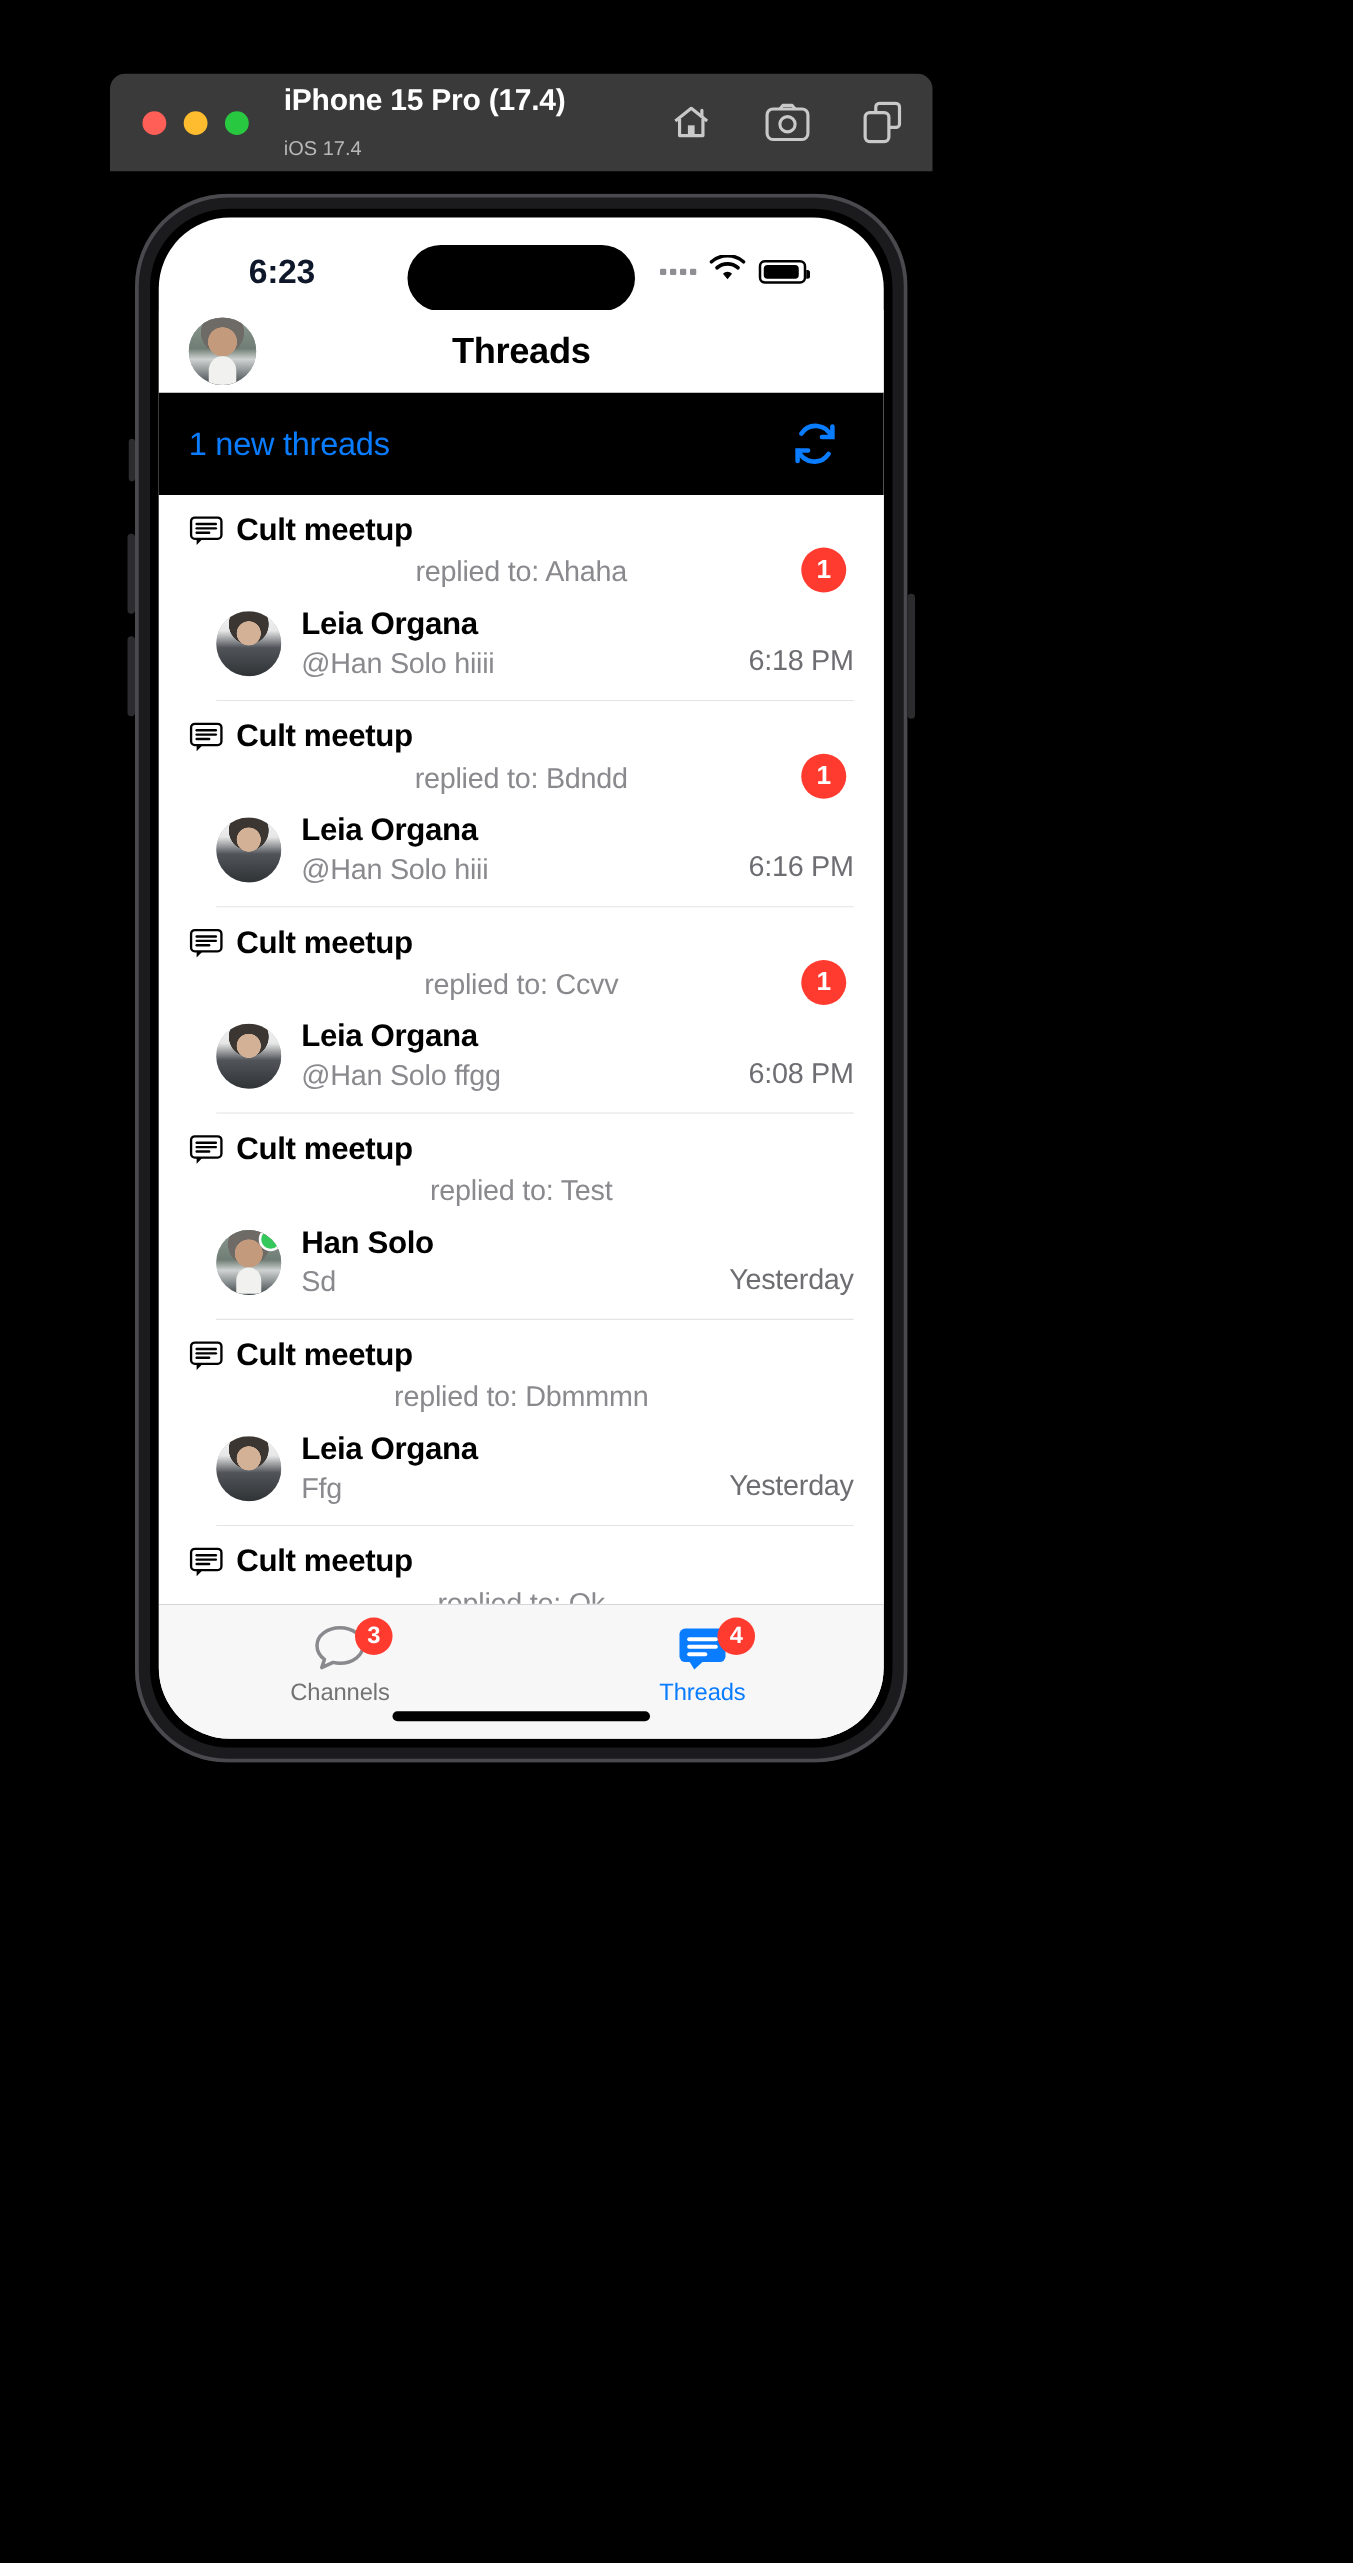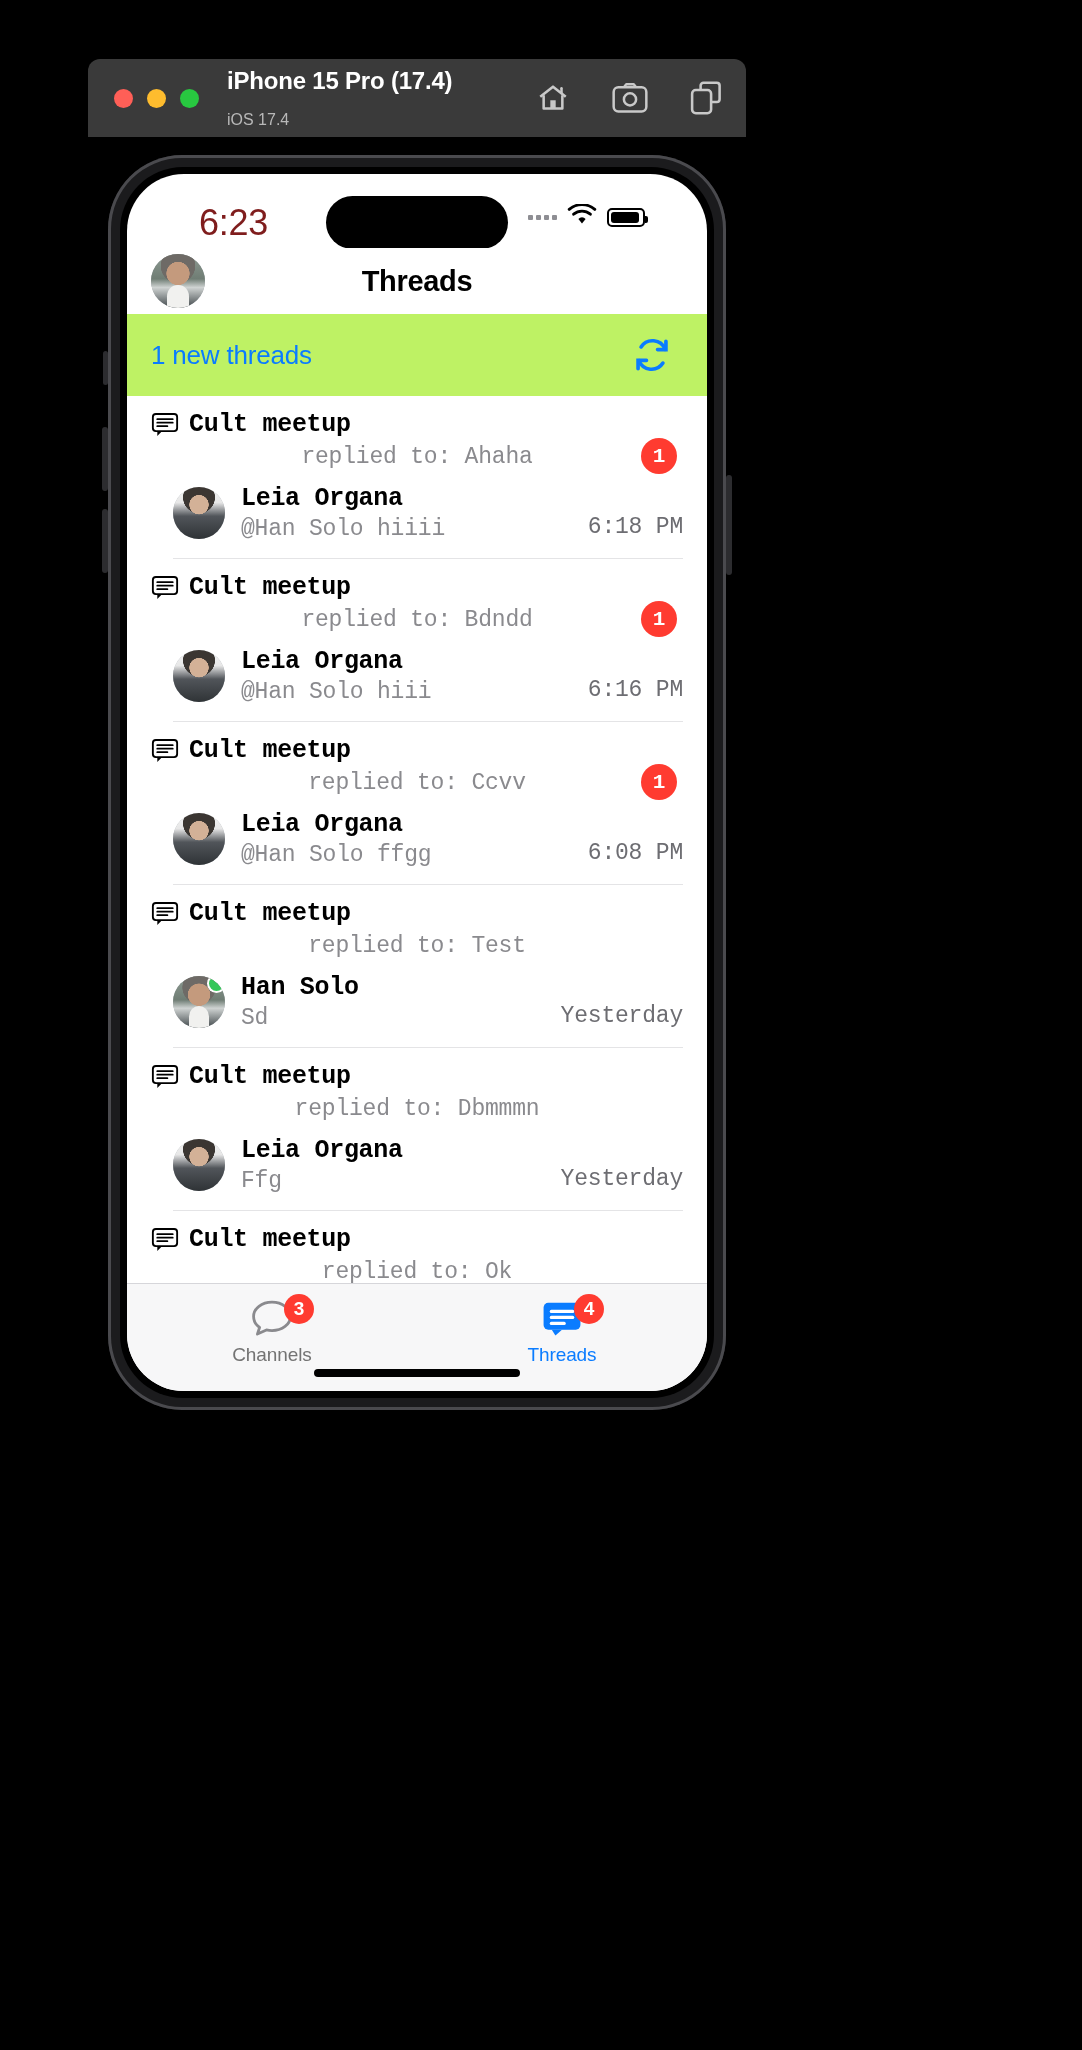--- a/index.html
+++ b/index.html
@@ -47,21 +47,21 @@
   
   .btn-side { position: absolute; background: #2c2c2f; border-radius: 3px; }
 
   
   .statusbar {
     height: 74px; flex: 0 0 74px; position: relative;
     display: flex; align-items: center;
   }
   .stime {
     position: absolute; left: 72px; top: 28px;
-    font-size: 36px; font-weight: normal; color: #7f1d1d; letter-spacing: -0.3px;
+    font-size: 27px; font-weight: bold; color: #0f172a; letter-spacing: -0.3px;
   }
   .notch {
     position: absolute; left: 50%; transform: translateX(-50%); top: 22px;
     width: 182px; height: 53px; background: #000; border-radius: 27px;
   }
   .statusright {
     position: absolute; right: 62px; top: 30px;
     display: flex; align-items: center; gap: 10px;
   }
   .cell-dots { display: flex; gap: 3px; align-items: flex-end; }
@@ -80,30 +80,30 @@
     width: 54px; height: 54px; border-radius: 50%; overflow: hidden;
     background: #9aa0a6;
   }
   .navtitle {
     position: absolute; left: 0; right: 0; text-align: center;
     font-size: 29px; font-weight: bold; color: #000; letter-spacing: -0.3px;
   }
 
   
   .banner {
-    flex: 0 0 82px; background: #bef264;
+    flex: 0 0 82px; background: #000000;
     display: flex; align-items: center; justify-content: space-between;
     padding: 0 34px 0 24px;
   }
   .banner-text { color: #0a7cff; font-size: 26px; letter-spacing: -0.2px; }
   .refresh-btn { width: 42px; height: 42px; display:flex; align-items:center; justify-content:center; }
 
   
   .list { flex: 1 1 auto; background: #fff; overflow: hidden; position: relative; }
-  .thread { position: relative; background: #fff; font-family: Liberation Mono, monospace; }
+  .thread { position: relative; background: #fff; }
   .thread-head { padding: 14px 24px 0 24px; position: relative; }
   .chanrow { display: flex; align-items: center; gap: 10px; }
   .chan-icon { flex: 0 0 auto; display: flex; align-items: center; }
   .chan-name { font-size: 25px; font-weight: bold; color: #000; letter-spacing: -0.3px; }
   .replied { font-size: 23px; color: #8a8a8e; margin-top: 5px; letter-spacing: -0.2px; text-align: center; }
   .unread {
     position: absolute; right: 30px; top: 42px;
     min-width: 36px; height: 36px; border-radius: 18px;
     background: #ff3b30; color: #fff; font-size: 21px; font-weight: bold;
     display: flex; align-items: center; justify-content: center; padding: 0 8px;

